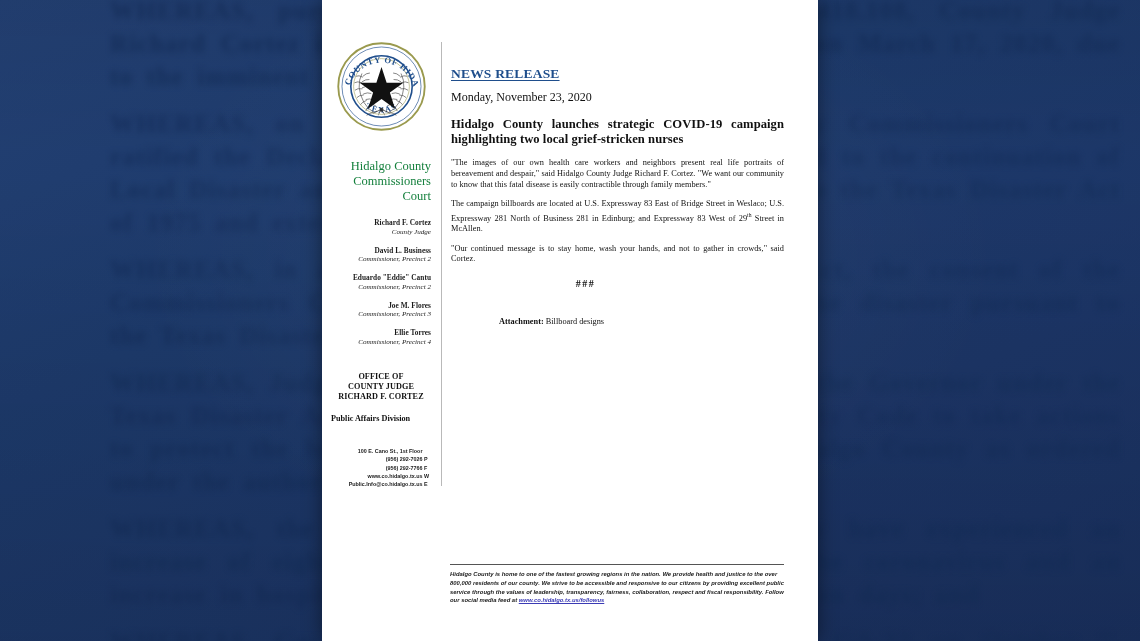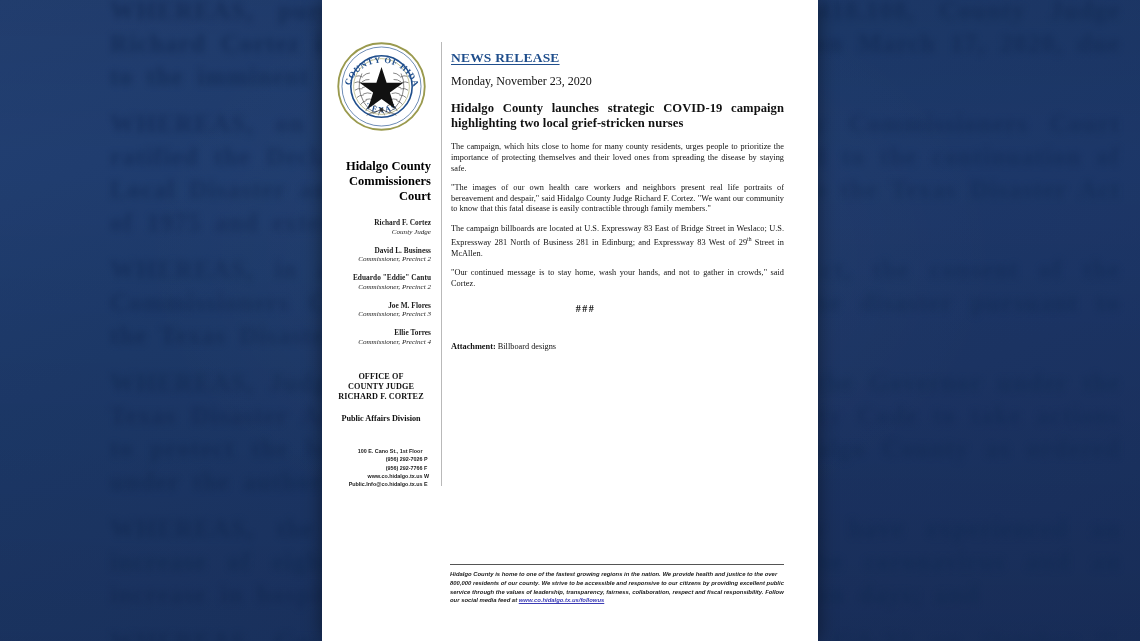--- a/index.html
+++ b/index.html
@@ -83,22 +83,22 @@
   }
 
   #seal {
     width: 93px;
     height: 93px;
     margin-top: 2px;
     margin-bottom: 14px;
   }
 
   #cc-title {
-    color: #000000;
-    font-weight: bold;
+    color: #15803d;
+    font-weight: normal;
     font-size: 12.5px;
     line-height: 15px;
     text-align: right;
     width: 100%;
     padding-right: 1px;
     margin-top: 12px;
     margin-bottom: 14px;
   }
 
   .member {
@@ -128,21 +128,21 @@
     margin-top: 16px;
     font-weight: bold;
     font-size: 8.2px;
     line-height: 10.2px;
     color: #111;
     letter-spacing: 0.1px;
   }
 
   #public-affairs {
     width: 100%;
-    text-align: center;
+    text-align: left;
     padding-right: 1px;
     margin-top: 12px;
     font-weight: bold;
     font-size: 8.2px;
     color: #111;
   }
 
   #contact-block {
     width: 100%;
     text-align: right;
@@ -161,21 +161,21 @@
   #divider {
     width: 1px;
     background: #b9b9b9;
     margin: 42px 0 78px 0;
     flex: none;
   }
 
   
   #content {
     flex: 1;
-    padding: 48px 34px 0 9px;
+    padding: 64px 34px 0 9px;
   }
 
   #news-release {
     color: #1f4e8c;
     font-weight: bold;
     font-size: 13.5px;
     letter-spacing: 0.2px;
     text-decoration: underline;
     text-underline-offset: 2px;
     display: inline-block;
@@ -225,20 +225,21 @@
     letter-spacing: 1.5px;
     color: #111;
     margin: 13px 0 28px 0;
     padding-right: 64px;
   }
 
   #attachment {
     font-size: 8.3px;
     line-height: 10.6px;
     color: #111;
+    margin-left: 48px;
   }
   #attachment b { font-weight: bold; }
 
   
   #footer {
     padding: 0 34px 0 128px;
     margin-bottom: 36px;
   }
   #footer-rule {
     border: none;
@@ -376,21 +377,20 @@
 
     <div id="content">
 
       <div id="news-release">NEWS RELEASE</div>
 
       <div id="release-date">Monday, November 23, 2020</div>
 
       <div id="headline">Hidalgo County launches strategic COVID-19 campaign highlighting two local grief-stricken nurses</div>
 
 
-      <p class="body-para">The campaign, which hits close to home for many county residents, urges people to prioritize the importance of protecting themselves and their loved ones from spreading the disease by staying safe.</p>
 
       <p class="body-para">"The images of our own health care workers and neighbors present real life portraits of bereavement and despair," said Hidalgo County Judge Richard F. Cortez.  "We want our community to know that this fatal disease is easily contractible through family members."</p>
 
       <p class="body-para"><span>The campaign billboards are located at U.S. Expressway 83 East of Bridge Street in Weslaco; U.S. Expressway 281 North of Business 281 in Edinburg; and Expressway 83 West of 29</span><sup>th</sup><span> Street in McAllen.</span></p>
 
       <p class="body-para">"Our continued message is to stay home, wash your hands, and not to gather in crowds," said Cortez.</p>
 
       <div id="hashes">###</div>
 
       <div id="attachment"><b>Attachment:</b><span> Billboard designs</span></div>

